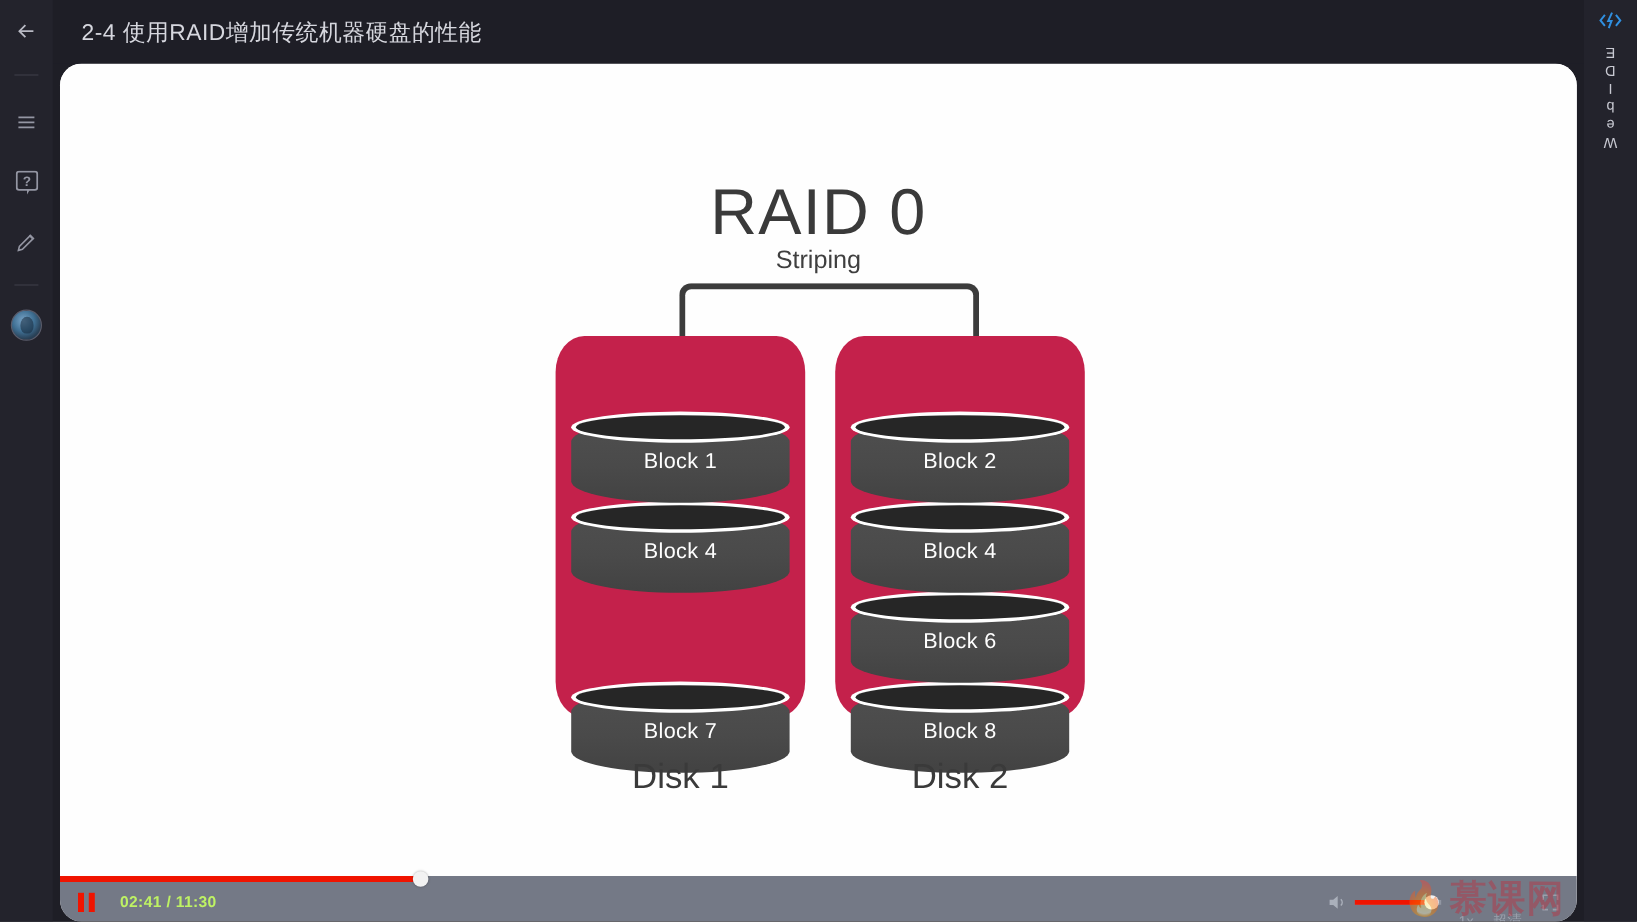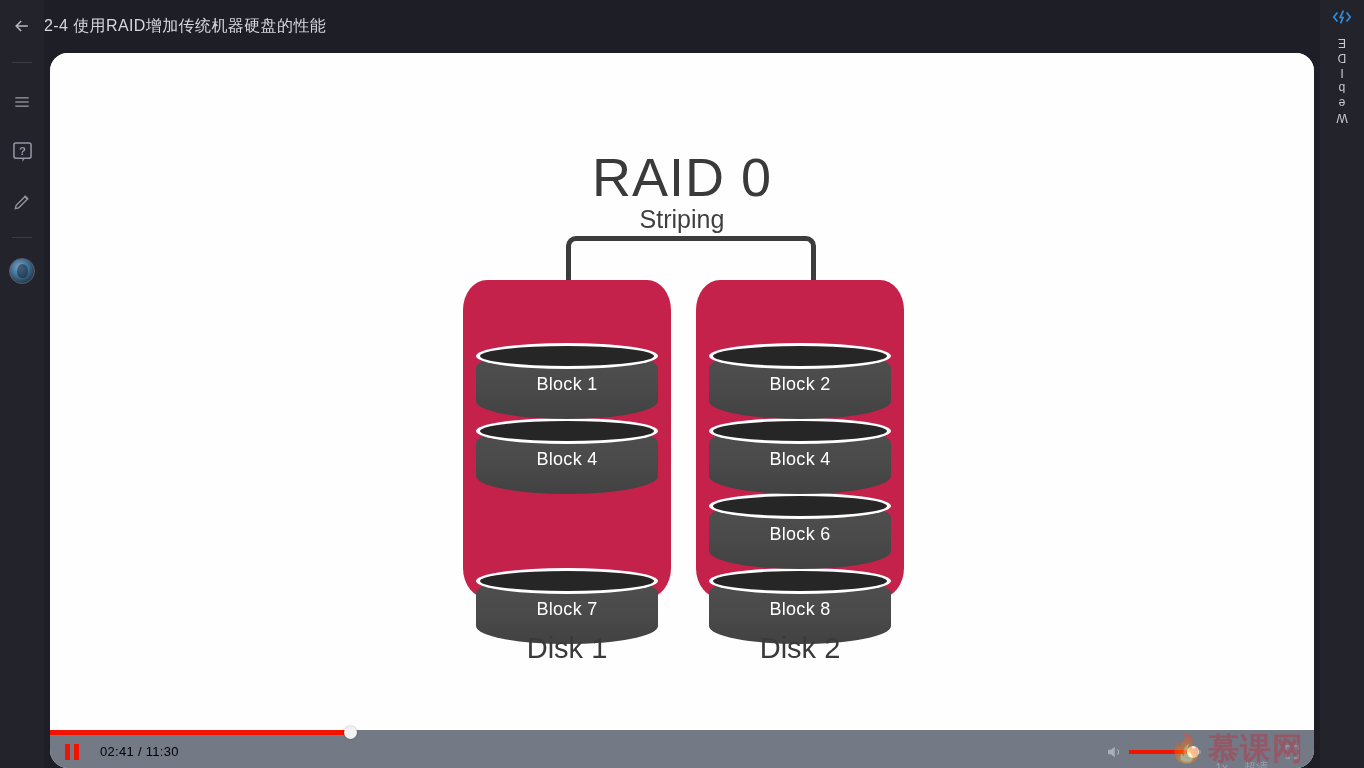--- a/index.html
+++ b/index.html
@@ -73,22 +73,23 @@
   .topbar {
     position: absolute;
     left: 44px; top: 0;
     width: 1276px; height: 53px;
     background: #1e1e26;
     display: flex;
     align-items: center;
     z-index: 5;
   }
   .course-title {
+    margin-left: 24px;
     color: #d6d7de;
-    font-size: 16px;
+    font-size: 19px;
     letter-spacing: 0.4px;
     white-space: nowrap;
   }
 
   
   .webide {
     position: absolute;
     right: 0; top: 0;
     width: 44px; height: 768px;
     background: #23232c;
@@ -139,21 +140,21 @@
     font-size: 54px;
     color: #3a3a3a;
     font-weight: 400;
     letter-spacing: 1px;
   }
   .slide-subtitle {
     position: absolute;
     top: 152px;
     width: 100%;
     text-align: center;
-    font-size: 25px;
+    font-size: 21px;
     color: #3f3f3f;
     font-weight: 400;
   }
 
   
   .bracket {
     position: absolute;
     left: 516px; top: 183px;
     width: 250px; height: 55px;
     border: 5px solid #3c3c3c;
@@ -278,25 +279,26 @@
   .pause-bars {
     display: flex;
     gap: 4px;
   }
   .pause-bars span {
     display: block;
     width: 5px; height: 16px;
     background: #f01400;
   }
   .time-display {
-    color: #000000;
+    color: #bef264;
     font-size: 13px;
     margin-left: 6px;
     letter-spacing: 0.3px;
     white-space: nowrap;
+    font-weight: bold;
   }
   .ctrl-spacer { flex: 1; }
 
   .volume-icon {
     color: #aab0bb;
     display: flex;
     align-items: center;
     margin-right: 6px;
     cursor: pointer;
   }

